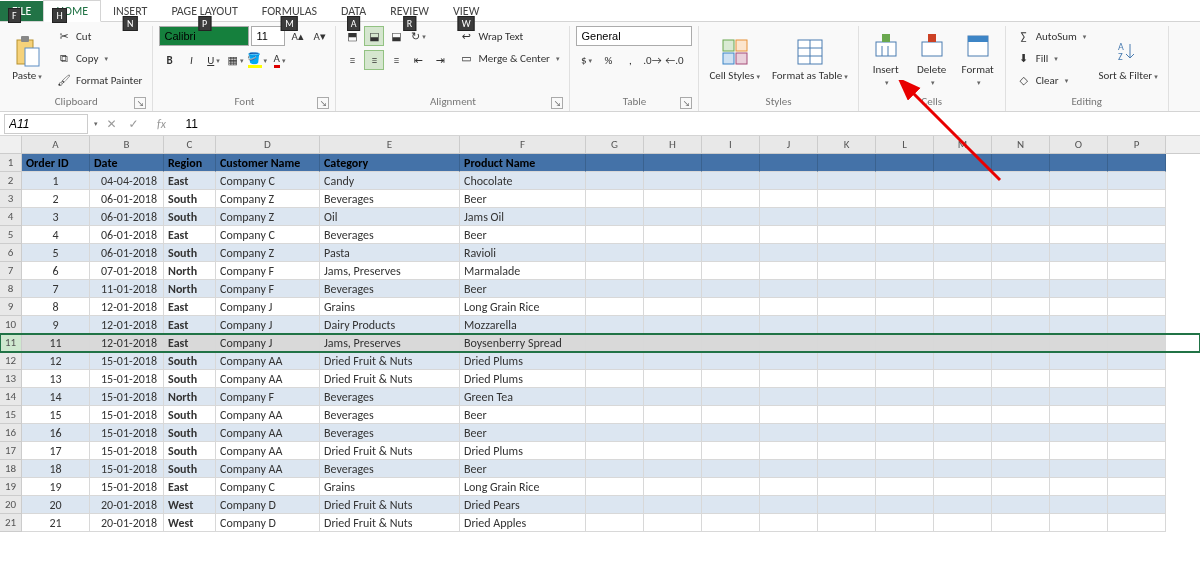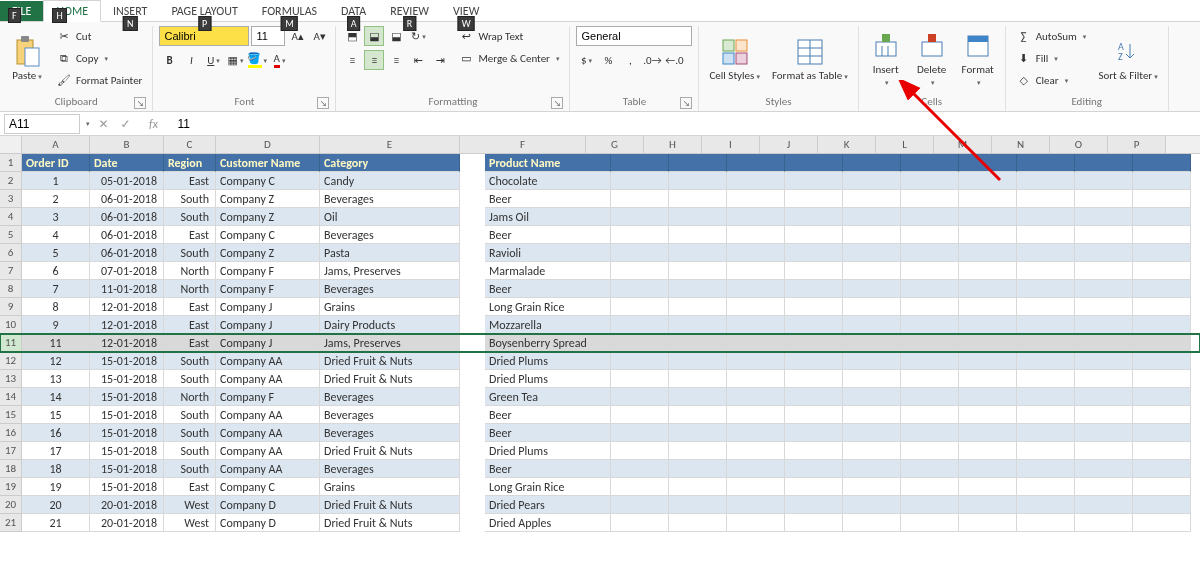--- a/index.html
+++ b/index.html
@@ -19,57 +19,57 @@
   .group { display: flex; flex-direction: column; border-right: 1px solid #e0e0e0; padding: 0 6px 2px 6px; }
   .group-body { flex: 1; display: flex; align-items: flex-start; gap: 4px; }
   .group-label { text-align: center; color: #777; font-size: 11px; padding: 1px 0; position: relative; }
   .launcher { position: absolute; right: 0; bottom: 0; width: 12px; height: 12px; border: 1px solid #aaa; font-size: 8px; line-height: 10px; text-align: center; color: #666; cursor: pointer; }
   .bigbtn { display: flex; flex-direction: column; align-items: center; justify-content: center; padding: 2px 4px; cursor: pointer; min-width: 42px; height: 66px; }
   .bigbtn .ico { width: 32px; height: 32px; display: flex; align-items: center; justify-content: center; }
   .bigbtn .lbl { text-align: center; line-height: 12px; margin-top: 2px; }
   .col { display: flex; flex-direction: column; gap: 2px; }
   .smallbtn { display: flex; align-items: center; gap: 4px; padding: 1px 4px; cursor: pointer; height: 20px; }
   .smallbtn .ico { width: 16px; height: 16px; display: inline-flex; align-items: center; justify-content: center; }
-  .font-name { width: 90px; height: 20px; border: 1px solid #ababab; background: #fde047; padding: 0 4px; font-size: 11px; }
+  .font-name { width: 90px; height: 20px; border: 1px solid #ababab; background: #15803d; padding: 0 4px; font-size: 11px; }
   .font-size { width: 34px; height: 20px; border: 1px solid #ababab; background: #fff; padding: 0 4px; font-size: 11px; }
   .row { display: flex; gap: 2px; align-items: center; }
   .sq { width: 20px; height: 20px; display: inline-flex; align-items: center; justify-content: center; cursor: pointer; border: 1px solid transparent; }
   .sq.active { background: #d5e6cf; border: 1px solid #92c282; }
   .drop-caret { font-size: 7px; margin-left: 2px; color: #666; }
   .num-fmt { width: 116px; height: 20px; border: 1px solid #ababab; background: #fff; padding: 0 4px; font-size: 11px; }
   
   
   .formula-row { display: flex; align-items: center; height: 24px; border-bottom: 1px solid #d4d4d4; background: #fff; }
-  .namebox { width: 76px; height: 20px; border: 1px solid #ccc; margin: 0 4px; padding: 3px 4px; font-size: 12px; }
+  .namebox { width: 84px; height: 20px; border: 1px solid #ccc; margin: 0 4px; padding: 3px 4px; font-size: 12px; font-style: italic; }
   .fx-btns { display: flex; gap: 6px; padding: 0 6px; align-items: center; }
   .fx-btns span { color: #999; cursor: pointer; width: 16px; text-align: center; }
   .fx-label { font-style: italic; color: #666; margin: 0 6px; }
   .formula-input { flex: 1; border: none; height: 20px; padding: 0 4px; font-size: 12px; outline: none; }
   
   
   .grid-wrap { position: relative; }
   .col-headers { display: flex; height: 18px; background: #f0f0f0; border-bottom: 1px solid #ccc; font-size: 11px; }
   .corner { width: 22px; border-right: 1px solid #ccc; background: #f0f0f0; }
   .ch { border-right: 1px solid #ccc; text-align: center; line-height: 18px; color: #555; cursor: pointer; background: #e8e8e8; }
   .grid-body { position: relative; }
   .grow { display: flex; height: 18px; }
   .rh { width: 22px; border-right: 1px solid #ccc; border-bottom: 1px solid #ccc; text-align: center; line-height: 18px; background: #e8e8e8; font-size: 11px; color: #555; cursor: pointer; }
   .cell { border-right: 1px solid #d8d8d8; border-bottom: 1px solid #d8d8d8; padding: 0 4px; line-height: 18px; font-size: 12px; overflow: hidden; white-space: nowrap; }
-  .hdr-row .cell { background: #4472A8; color: #fef9c3; font-weight: 600; border-right-color: #3a628f; }
+  .hdr-row .cell { background: #4472A8; color: #000000; font-weight: 600; border-right-color: #3a628f; }
   .band .cell { background: #dce6f1; }
   .grow.selected .cell { background: #d9d9d9; }
   .grow.selected .rh { background: #cfe8cf; }
   .grow.selected { outline: 2px solid #217346; outline-offset: -1px; position: relative; z-index: 2; }
   .rh.selected-ind { background: #cfe8cf; }
   .cA { width: 68px; text-align: center; }
   .cB { width: 74px; text-align: right; padding-right: 6px; }
-  .cC { width: 52px; text-align: right; padding-right: 6px; }
+  .cC { width: 52px; padding-right: 6px; font-weight: bold; }
   .cD { width: 104px; }
   .cE { width: 140px; }
-  .cF { width: 126px; margin-left: 25px; }
+  .cF { width: 126px; }
   .cRest { width: 58px; }
   .hdr-row .cA, .hdr-row .cB, .hdr-row .cC { text-align: left; }
   
   
   .arrow { position: absolute; pointer-events: none; z-index: 50; }
   
   svg.icon-svg { display: block; }
 </style>
 </head>
 <body>
@@ -175,21 +175,21 @@
             <span class="ico">↩</span>
             <span>Wrap Text</span>
           </div>
         <div class="smallbtn">
             <span class="ico">▭</span>
             <span>Merge &amp; Center</span>
             <span class="drop-caret">▾</span>
           </div>
       </div>
     </div>
-    <div class="group-label"><span>Formatting</span><span class="launcher">↘</span></div>
+    <div class="group-label"><span>Alignment</span><span class="launcher">↘</span></div>
   </div>
 
   <div class="group">
     <div class="group-body">
       <div class="col" style="gap:4px">
         <input class="num-fmt" value="General" style="">
         <div class="row">
           <span class="sq">$<span class="drop-caret">▾</span></span>
           <span class="sq">%</span>
           <span class="sq">,</span>
@@ -345,21 +345,21 @@
         <div class="cell cRest"></div>
         <div class="cell cRest"></div>
         <div class="cell cRest"></div>
         <div class="cell cRest"></div>
         <div class="cell cRest"></div>
         <div class="cell cRest"></div>
       </div>
       <div class="grow band">
         <div class="rh">2</div>
         <div class="cell cA">1</div>
-        <div class="cell cB">05-01-2018</div>
+        <div class="cell cB">04-04-2018</div>
         <div class="cell cC">East</div>
         <div class="cell cD">Company C</div>
         <div class="cell cE">Candy</div>
         <div class="cell cF">Chocolate</div>
         <div class="cell cRest"></div>
         <div class="cell cRest"></div>
         <div class="cell cRest"></div>
         <div class="cell cRest"></div>
         <div class="cell cRest"></div>
         <div class="cell cRest"></div>

